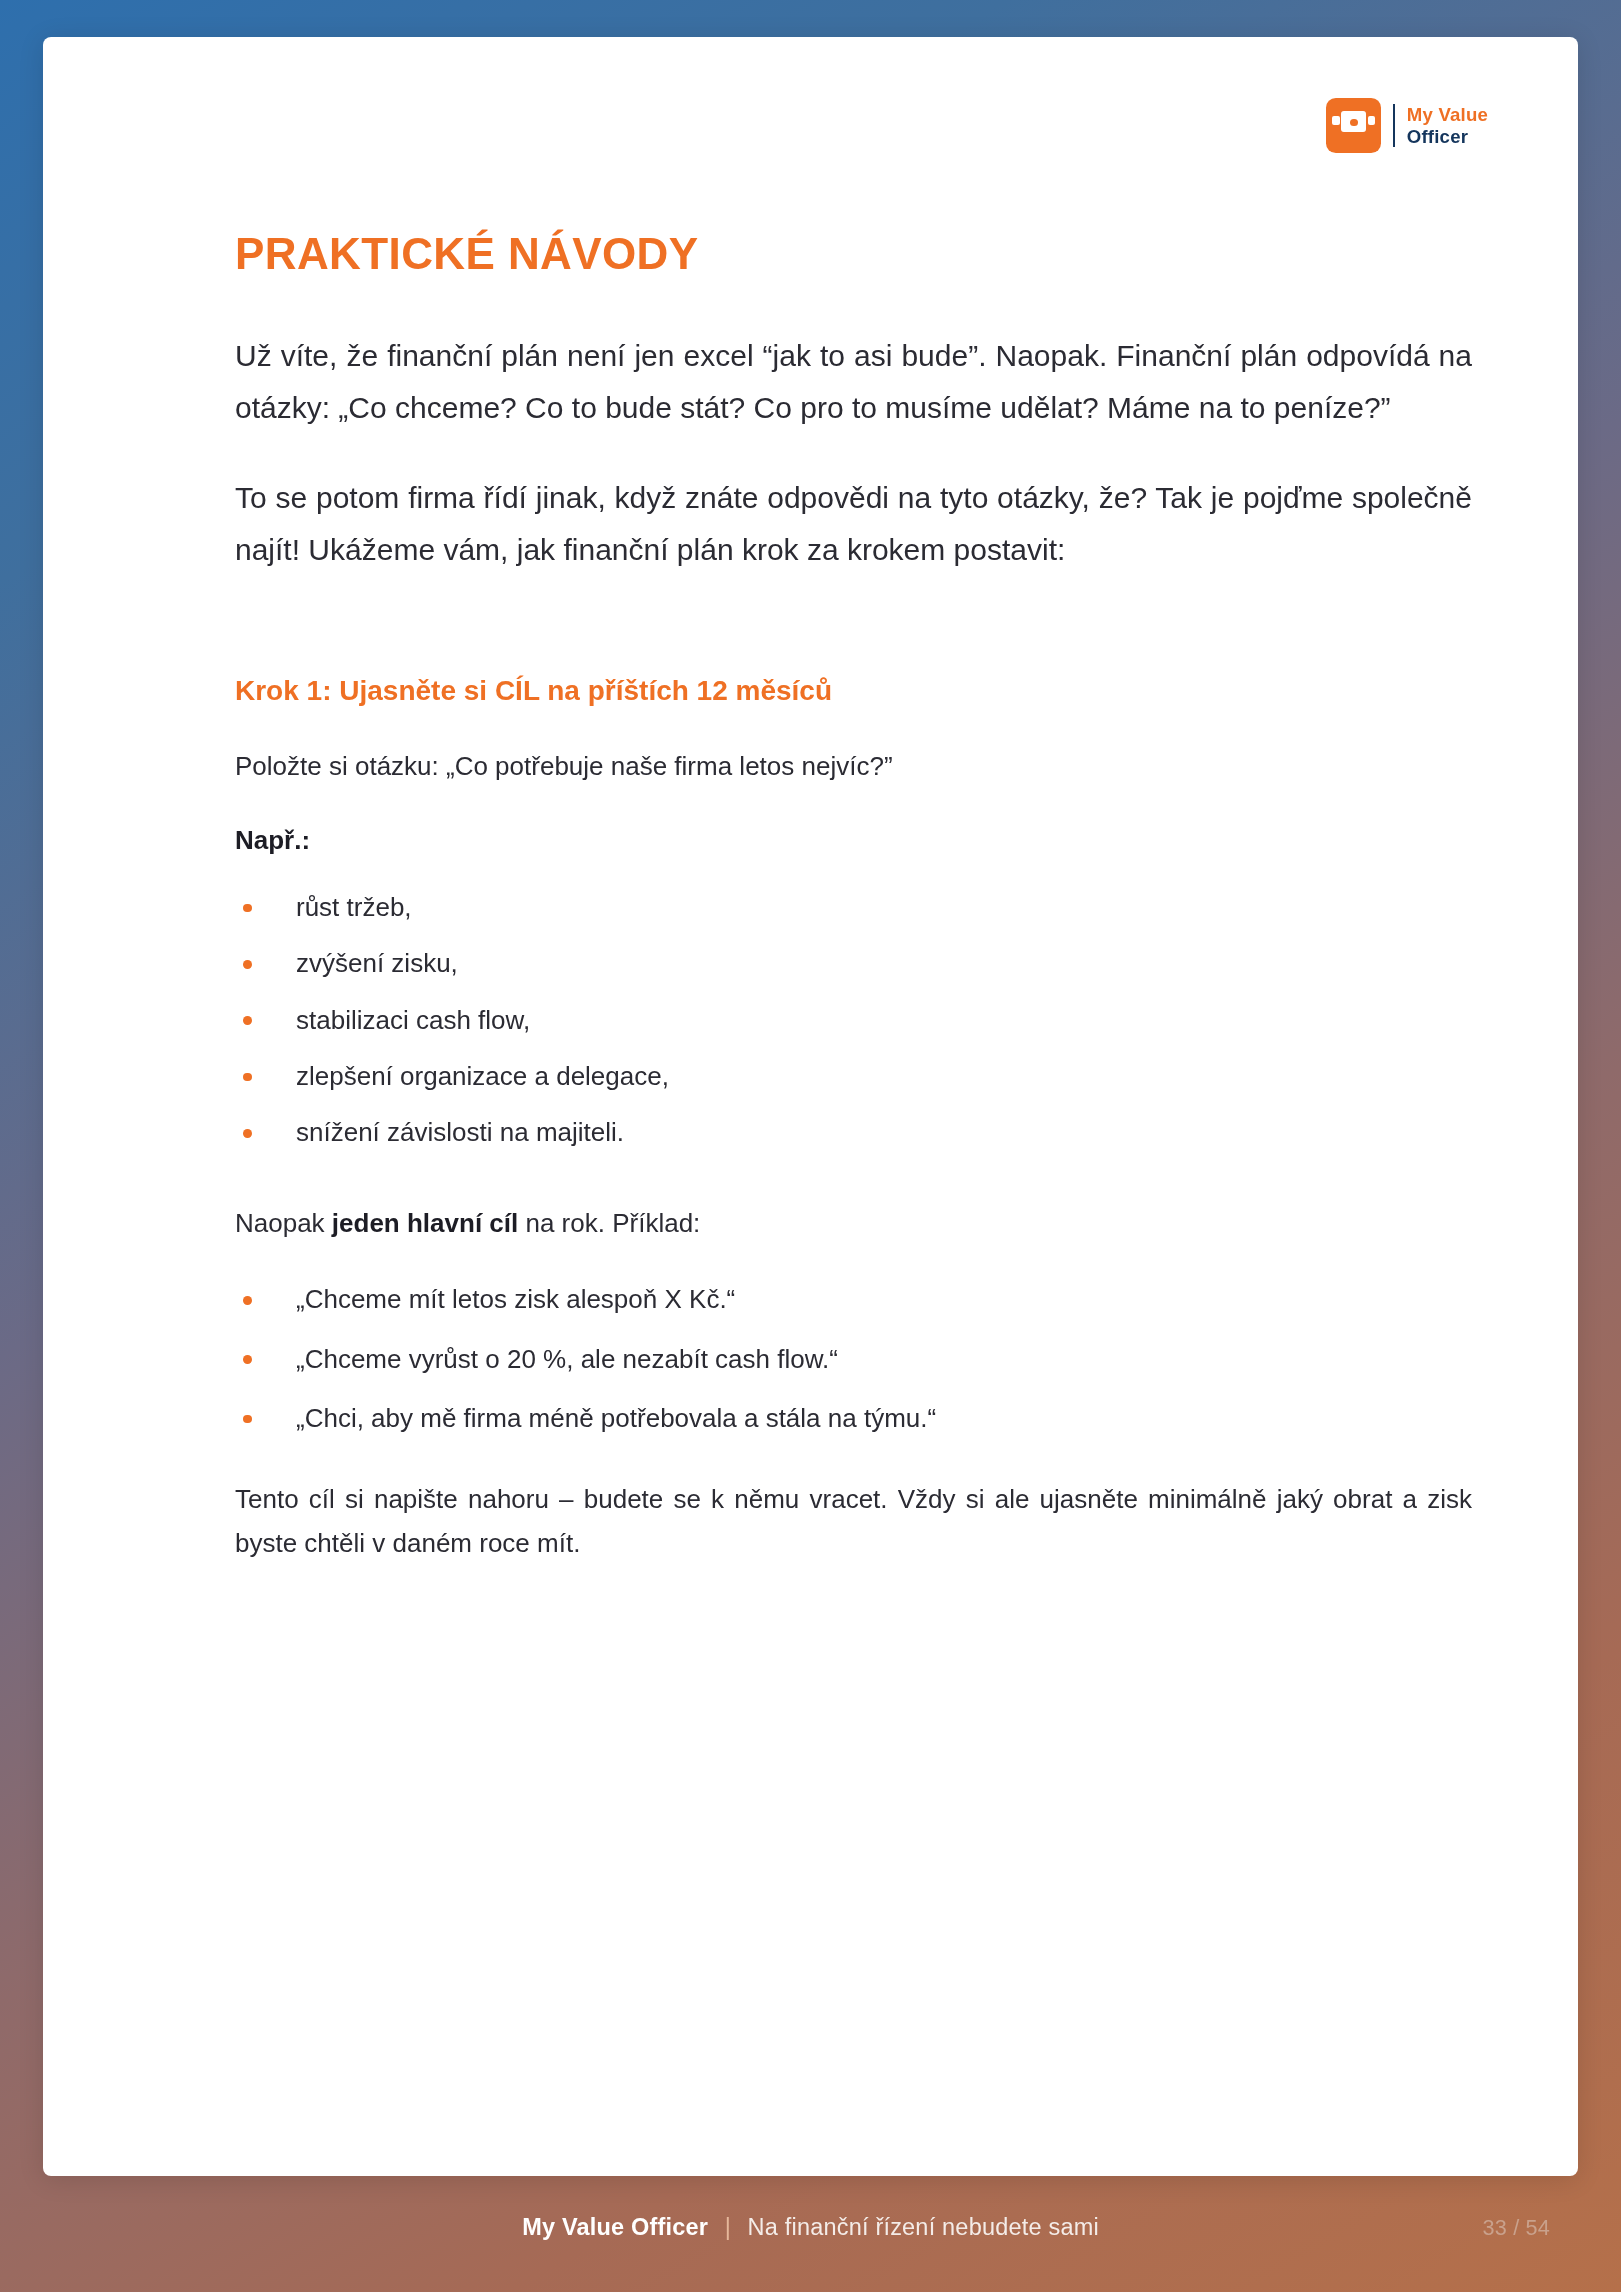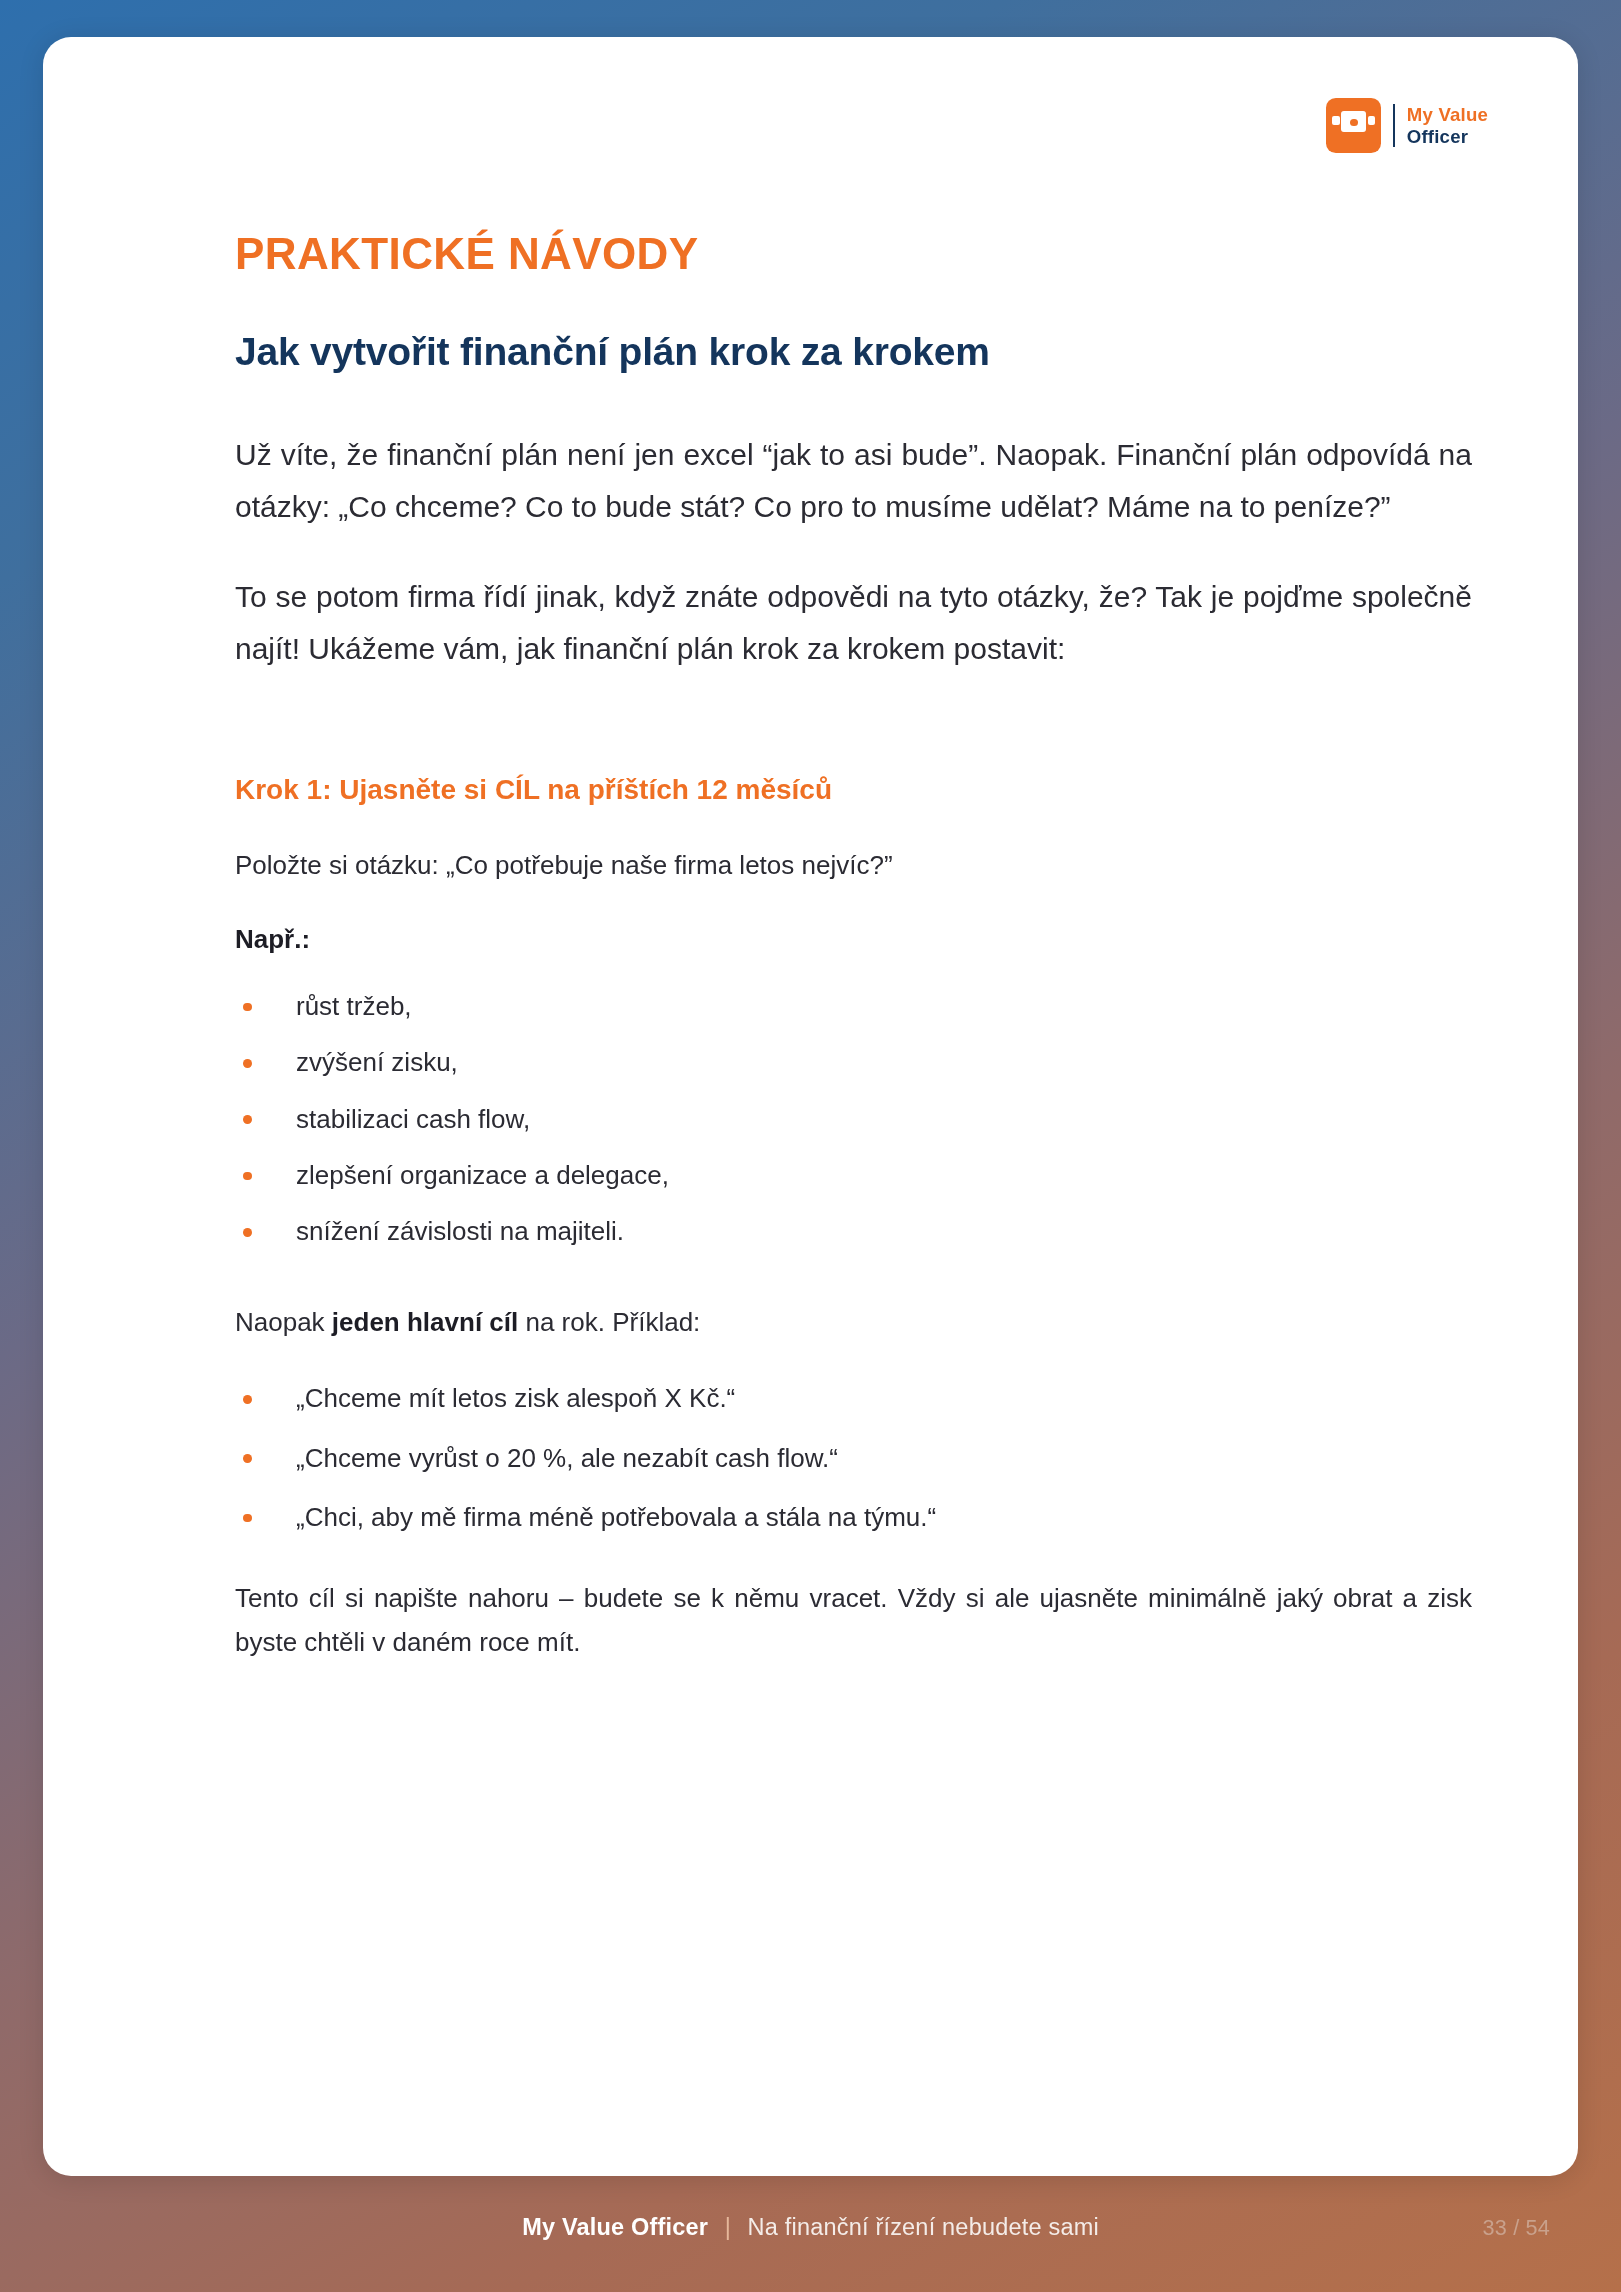--- a/index.html
+++ b/index.html
@@ -12,21 +12,21 @@
     position: relative;
     overflow: hidden;
   }
   .page-card {
     position: absolute;
     left: 43px;
     top: 37px;
     width: 1535px;
     height: 2139px;
     background: #ffffff;
-    border-radius: 28px;
+    border-radius: 8px;
     box-shadow: 0 3.9px 25.5px rgba(0,0,0,0.12);
   }
   .logo {
     position: absolute;
     right: 90px;
     top: 61px;
     display: flex;
     align-items: center;
     gap: 11.8px;
   }
@@ -198,21 +198,20 @@
     <div class="logo-text">
       <div class="lt1">My Value</div>
       <div class="lt2">Officer</div>
     </div>
   </div>
 
   <div class="content">
 
     <h1 class="section-title">PRAKTICKÉ NÁVODY</h1>
 
-    <h2 class="doc-title">Jak vytvořit finanční plán krok za krokem</h2>
 
     <p class="body">Už víte, že finanční plán není jen excel “jak to asi bude”. Naopak. Finanční plán odpovídá na otázky: „Co chceme? Co to bude stát? Co pro to musíme udělat? Máme na to peníze?”</p>
 
     <p class="body tight">To se potom firma řídí jinak, když znáte odpovědi na tyto otázky, že? Tak je pojďme společně najít! Ukážeme vám, jak finanční plán krok za krokem postavit:</p>
 
     <h3 class="step-title">Krok 1: Ujasněte si CÍL na příštích 12 měsíců</h3>
 
     <p class="lead">Položte si otázku: „Co potřebuje naše firma letos nejvíc?”</p>
 
     <p class="strong-label">Např.:</p>

